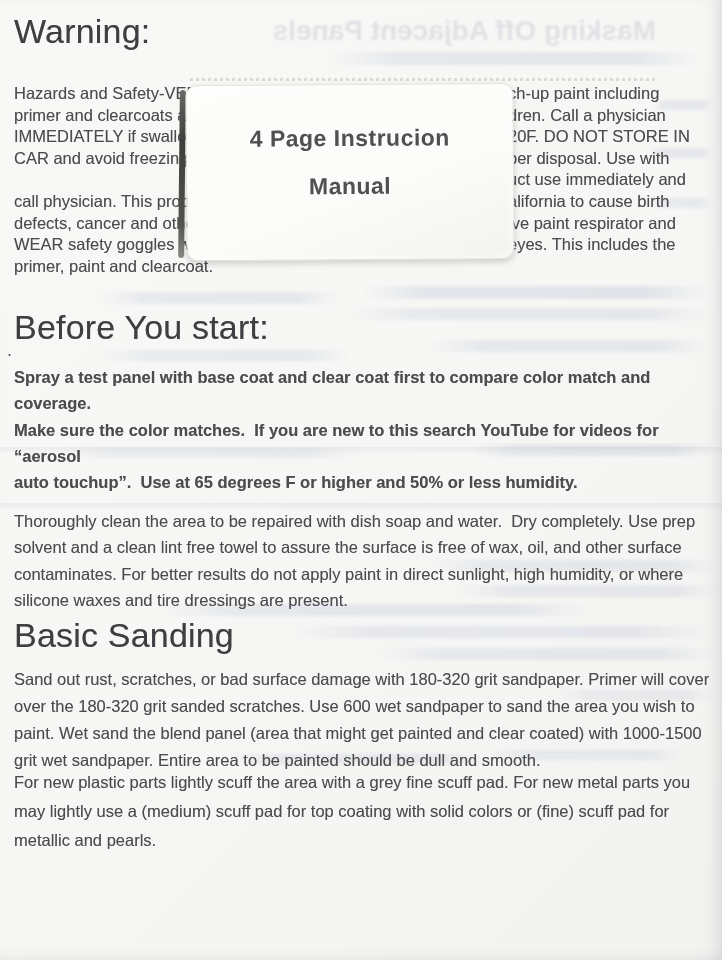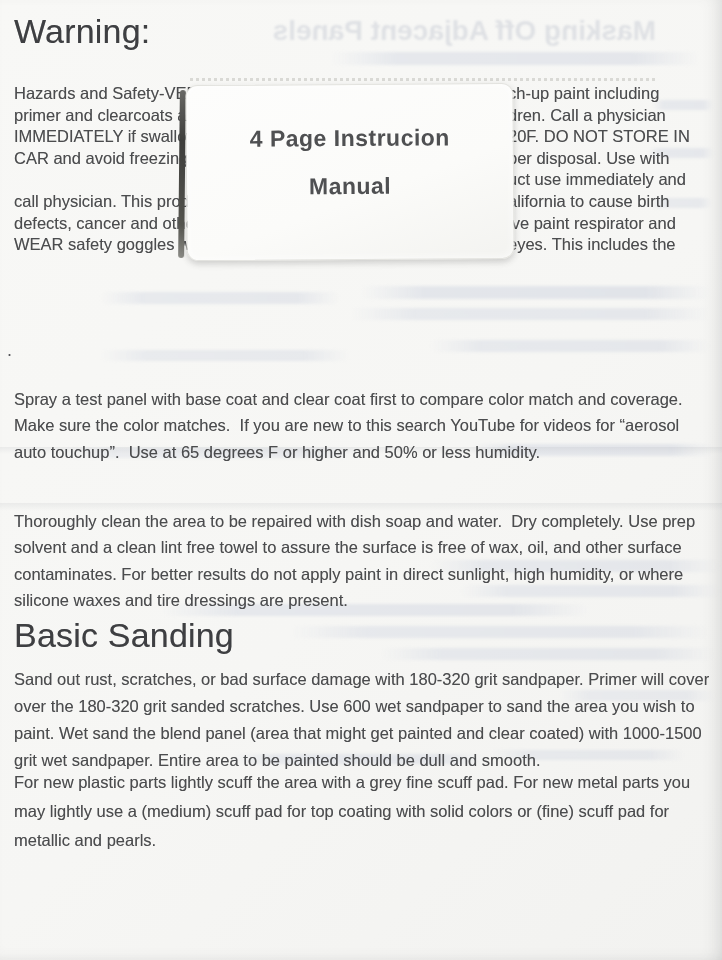--- a/index.html
+++ b/index.html
@@ -127,31 +127,35 @@
         <span class="warn-right">alifornia to cause birth</span>
       </div>
       <div class="warn-row">
         <span class="warn-left">defects, cancer and othe</span>
         <span class="warn-right">ive paint respirator and</span>
       </div>
       <div class="warn-row">
         <span class="warn-left">WEAR safety goggles wh</span>
         <span class="warn-right">eyes. This includes the</span>
       </div>
+      <div class="warn-row">
+        <span class="warn-left">primer, paint and clearcoat.</span>
+      </div>
     </div>
 
   <div class="tear-line"></div>
   <div class="sticker-shadow-edge"></div>
   <div class="sticker">
     <div class="sticker-line1">4 Page Instrucion</div>
     <div class="sticker-line2">Manual</div>
   </div>
 
+  <div class="heading" style="top:308px;">Before You start:</div>
   <div class="stray-dot">.</div>
-  <div class="body-text" style="top:386px;width:700px;">Spray a test panel with base coat and clear coat first to compare color match and coverage.
+  <div class="body-text" style="top:364px;width:700px;font-weight:bold;">Spray a test panel with base coat and clear coat first to compare color match and coverage.
 Make sure the color matches.  If you are new to this search YouTube for videos for “aerosol
 auto touchup”.  Use at 65 degrees F or higher and 50% or less humidity.</div>
 
   <div class="body-text" id="surface-lines" style="top:508px;width:708px;"><div><span>Thoroughly clean the area to be repaired with dish soap and water.  </span><span class="ital">Dry completely. Use prep</span></div><div><span>solvent and a clean lint free towel to assure the surface is free of wax, oil, and other </span><span class="ital">surface</span></div><div><span>contaminates. For better results do not apply paint in direct sunlight, high humidity, or </span><span class="ital">where</span></div><div><span>silicone waxes and tire dressings are present.</span></div></div>
 
   <div class="heading" style="top:616px;">Basic Sanding</div>
   <div class="body-text" style="top:666px;width:708px;line-height:27px;">Sand out rust, scratches, or bad surface damage with 180-320 grit sandpaper. Primer will cover
 over the 180-320 grit sanded scratches. Use 600 wet sandpaper to sand the area you wish to
 paint. Wet sand the blend panel (area that might get painted and clear coated) with 1000-1500
 grit wet sandpaper. Entire area to be painted should be dull and smooth.</div>

